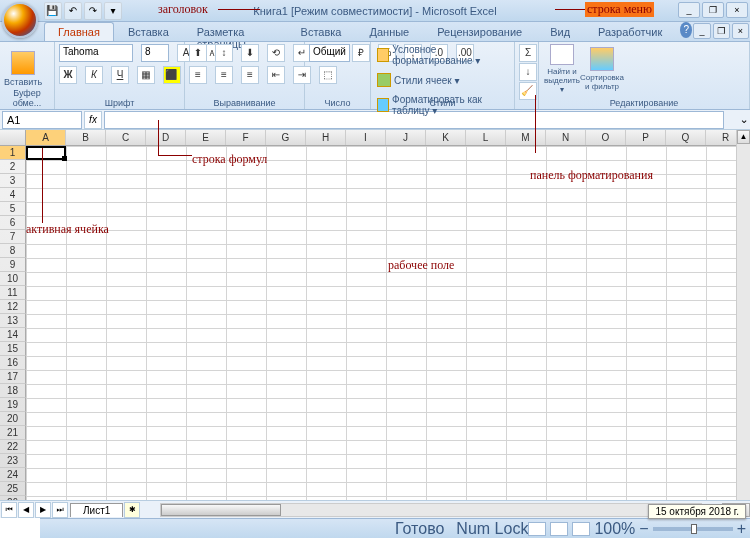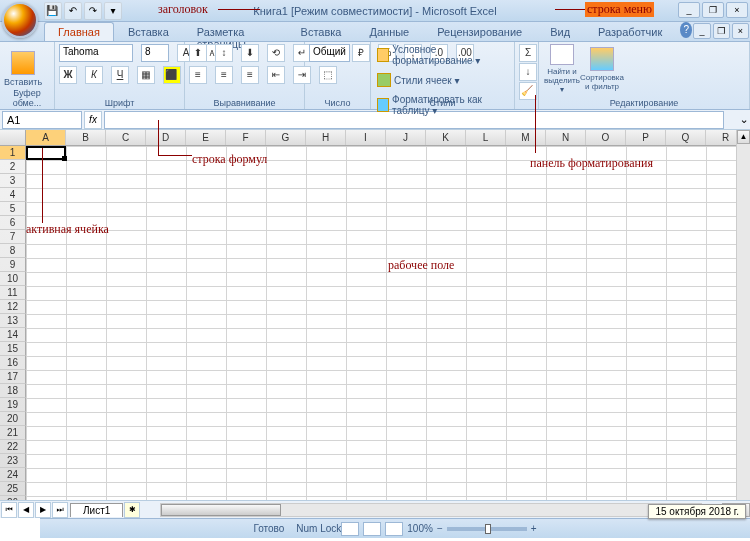--- a/index.html
+++ b/index.html
@@ -48,21 +48,21 @@
 .gridlines { position: absolute; inset: 0; background-image: linear-gradient(to right, #d4d4d4 1px, transparent 1px), linear-gradient(to bottom, #d4d4d4 1px, transparent 1px); background-size: 40px 14px; }
 .active-cell { position: absolute; left: 0; top: 0; width: 40px; height: 14px; border: 2px solid #000; background: rgba(255,255,255,.01); }
 .active-cell::after { content:''; position:absolute; right:-3px; bottom:-3px; width:5px; height:5px; background:#000; }
 .vscroll { position: absolute; right: 0; top: 0; bottom: 0; width: 14px; background: #e8e8e8; border-left: 1px solid #ccc; }
 .scroll-btn { height: 14px; background: linear-gradient(#f8f8f8,#ddd); border: 1px solid #aaa; text-align: center; font-size: 8px; line-height: 12px; }
 .sheet-tabs { height: 18px; background: #eaf1f9; display: flex; align-items: center; border-top: 1px solid #b8cde0; }
 .nav-btn { width: 16px; height: 16px; border: 1px solid #b8cde0; background: #fff; font-size: 8px; text-align: center; line-height: 14px; margin-left: 1px; }
 .sheet-tab { padding: 1px 12px; background: #fff; border: 1px solid #999; border-bottom: none; font-size: 10px; margin-left: 2px; position: relative; }
 .hscroll { flex: 1; height: 14px; background: #e8e8e8; margin: 0 20px; border: 1px solid #ccc; position: relative; }
 .hscroll-thumb { position: absolute; left: 0; width: 120px; height: 12px; background: linear-gradient(#f8f8f8,#ccc); border: 1px solid #999; }
-.statusbar { height: 20px; background: linear-gradient(#d6e5f5,#c0d8ee); display: flex; align-items: center; justify-content: center; padding: 0 4px; font-size: 10px; color: #3b5a82; border-top: 1px solid #9db8d6; margin-left: 40px; }
+.statusbar { height: 20px; background: linear-gradient(#d6e5f5,#c0d8ee); display: flex; align-items: center; justify-content: flex-end; padding: 0 4px; font-size: 16px; color: #3b5a82; border-top: 1px solid #9db8d6; margin-left: 40px; }
 .status-left { display: flex; gap: 12px; }
 .status-right { display: flex; align-items: center; gap: 4px; }
 .view-btn { width: 18px; height: 14px; border: 1px solid #9db8d6; background: #fff; }
 .zoom-slider { width: 80px; height: 4px; background: #9db8d6; position: relative; }
 .zoom-thumb { position: absolute; left: 38px; top: -3px; width: 6px; height: 10px; background: #fff; border: 1px solid #666; }
 .annotation { position: absolute; color: #8b0000; font-size: 12px; font-family: 'Times New Roman', serif; z-index: 50; pointer-events: none; }
 .ann-line { position: absolute; background: #8b0000; z-index: 49; pointer-events: none; }
 .datebox { position: absolute; right: 4px; bottom: 22px; background: #fffff0; border: 1px solid #999; padding: 1px 6px; font-size: 10px; box-shadow: 0 1px 2px rgba(0,0,0,.3); }
 </style>
 </head>
@@ -312,17 +312,17 @@
 
 <div class="datebox">15 октября 2018 г.</div>
 
 <div class="annotation" style="left:158px;top:2px">заголовок</div>
 <div class="ann-line" style="left:218px;top:9px;width:42px;height:1px"></div>
 <div class="annotation" style="left:585px;top:2px;background:#f97316;padding:0 2px">строка меню</div>
 <div class="ann-line" style="left:555px;top:9px;width:30px;height:1px"></div>
 <div class="annotation" style="left:192px;top:152px">строка формул</div>
 <div class="ann-line" style="left:158px;top:120px;width:1px;height:35px"></div>
 <div class="ann-line" style="left:158px;top:155px;width:34px;height:1px"></div>
-<div class="annotation" style="left:530px;top:156px">панель форматирования</div>
+<div class="annotation" style="left:530px;top:168px">панель форматирования</div>
 <div class="ann-line" style="left:535px;top:95px;width:1px;height:58px"></div>
 <div class="annotation" style="left:26px;top:222px">активная ячейка</div>
 <div class="ann-line" style="left:42px;top:148px;width:1px;height:75px"></div>
 <div class="annotation" style="left:388px;top:258px">рабочее поле</div>
 
 </body></html>

